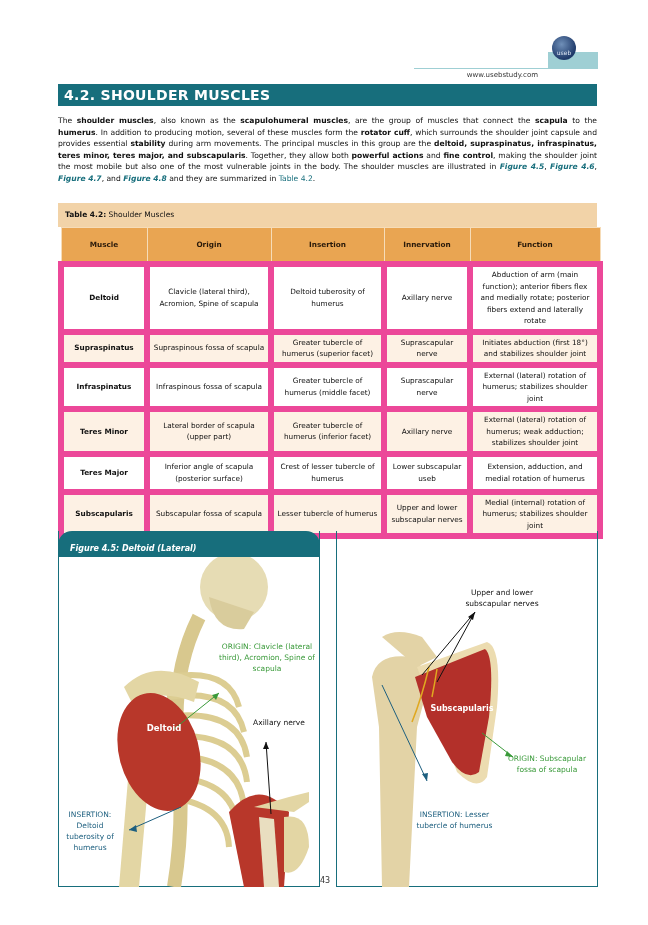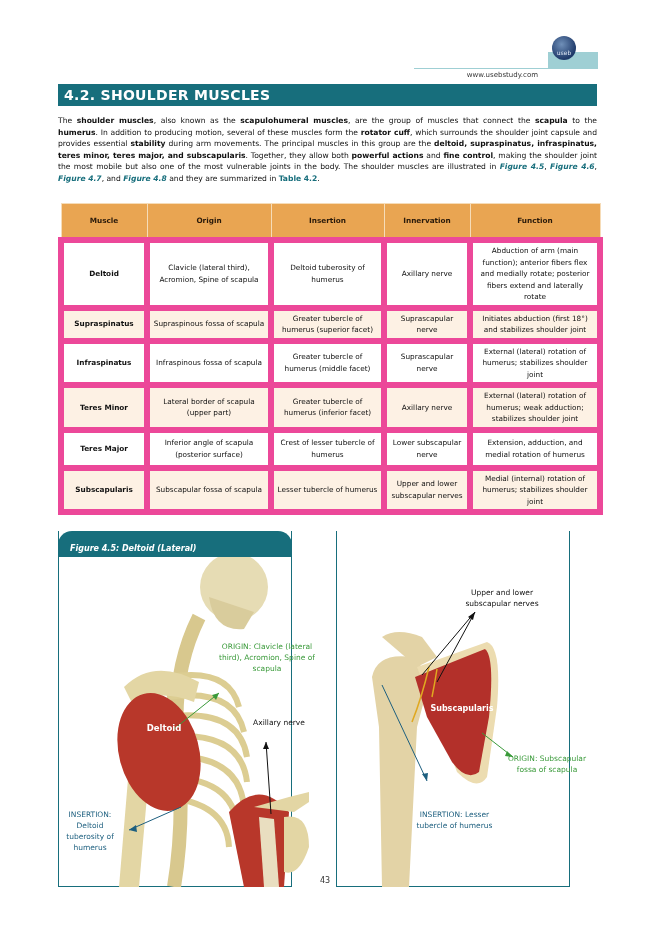--- a/index.html
+++ b/index.html
@@ -6,31 +6,31 @@
   body { width:648px; height:925px; background:#fff; position:relative; overflow:hidden; font-family:"DejaVu Sans", sans-serif; color:#111; }
   .header { position:absolute; left:414px; top:52px; width:184px; height:16px; }
   .header .url { position:absolute; right:60px; top:3px; font-size:7px; color:#333;margin-top:16px; }
   .header .bar { position:absolute; right:0; top:0; width:50px; height:16px; background:#9fcfd4; }
   .header .line { position:absolute; left:0; right:0; bottom:-1px; height:1px; background:#9fcfd4; }
   .logo { position:absolute; left:552px; top:36px; width:24px; height:24px; border-radius:50%; background:radial-gradient(circle at 40% 35%, #6f8fb8, #1f3a6a 70%); color:#dfe8f5; font-size:6px; text-align:center; line-height:34px; }
   .section-title { position:absolute; left:58px; top:84px; width:539px; height:22px; background:#176e7c; color:#fff; font-weight:bold; font-size:14px; line-height:22px; padding-left:6px; box-sizing:border-box; letter-spacing:0.3px; }
   .intro { position:absolute; left:58px; top:115px; width:539px; font-size:7.6px; line-height:11.6px; text-align:justify; }
   .intro b { font-weight:bold; }
   .intro .ref { color:#176e7c; font-weight:bold; font-style:italic;margin-top:8px; }
-  .intro .ref2 { color:#176e7c; font-weight:bold;margin-top:16px; }
+  .intro .ref2 { color:#176e7c; font-weight:normal;margin-top:16px; }
   .table-wrap { position:absolute; left:58px; top:203px; width:539px; }
   .table-caption { background:#f2d3a8; height:24px; line-height:24px; font-size:7.5px; padding-left:7px; }
   .table-caption b { font-weight:bold; }
   table { border-collapse:collapse; width:100%; table-layout:fixed; font-size:7.3px; }
   th { background:#e9a552; font-weight:bold; height:31px; border:1px solid #f6dcb8; color:#2a1a0a; }
   td { text-align:center; border:6px solid #ec4899; padding:2px 3px; line-height:11.5px; }
   td.m { font-weight:bold; }
   tr.odd td { background:#fff; }
   tr.even td { background:#fdf1e4; }
-  .fig { position:absolute; top:531px; width:234px; height:356px; border:1px solid #176e7c; border-top:none; box-sizing:border-box; }
+  .fig { position:absolute; top:531px; width:262px; height:356px; border:1px solid #176e7c; border-top:none; box-sizing:border-box; }
   .fig .cap { height:26px; background:#176e7c; border-radius:14px 14px 0 0; color:#fff; font-size:8px; font-weight:bold; font-style:italic; line-height:36px; padding-left:12px; margin:0 -1px; }
   .fig1 { left:58px; }
   .fig2 { left:336px; }
   .lbl { position:absolute; font-size:7.5px; text-align:center; line-height:11px; }
   .green { color:#3a9a3a; }
   .blue { color:#1d5f7f; }
   .white { color:#fff; font-weight:bold; }
   .black { color:#111; }
   .page-num { position:absolute; left:320px; top:876px; font-size:8px; color:#333; }
 </style>
@@ -42,20 +42,21 @@
   <div class="bar"></div>
   <div class="line"></div>
 </div>
 <div class="logo">useb</div>
 
 <div class="section-title">4.2. SHOULDER MUSCLES</div>
 
 <div class="intro"><span>The </span><b>shoulder muscles</b><span>, also known as the </span><b>scapulohumeral muscles</b><span>, are the group of muscles that connect the </span><b>scapula</b><span> to the </span><b>humerus</b><span>. In addition to producing motion, several of these muscles form the </span><b>rotator cuff</b><span>, which surrounds the shoulder joint capsule and provides essential </span><b>stability</b><span> during arm movements. The principal muscles in this group are the </span><b>deltoid, supraspinatus, infraspinatus, teres minor, teres major, and subscapularis</b><span>. Together, they allow both </span><b>powerful actions</b><span> and </span><b>fine control</b><span>, making the shoulder joint the most mobile but also one of the most vulnerable joints in the body. The shoulder muscles are illustrated in </span><span class="ref">Figure 4.5</span><span>, </span><span class="ref">Figure 4.6</span><span>, </span><span class="ref">Figure 4.7</span><span>, and </span><span class="ref">Figure 4.8</span><span> and they are summarized in </span><span class="ref2">Table 4.2</span><span>.</span></div>
 
 <div class="table-wrap">
+  <div class="table-caption"><b>Table 4.2:</b><span> Shoulder Muscles</span></div>
   <table>
     <colgroup>
         <col style="width:86px">
         <col style="width:124px">
         <col style="width:113px">
         <col style="width:86px">
         <col style="width:130px">
       </colgroup>
     <thead>
       <tr>
@@ -92,21 +93,21 @@
         <td class="m">Teres Minor</td>
           <td>Lateral border of scapula (upper part)</td>
           <td>Greater tubercle of humerus (inferior facet)</td>
           <td>Axillary nerve</td>
           <td>External (lateral) rotation of humerus; weak adduction; stabilizes shoulder joint</td>
       </tr>
       <tr class="odd" style="height:38px">
         <td class="m">Teres Major</td>
           <td>Inferior angle of scapula (posterior surface)</td>
           <td>Crest of lesser tubercle of humerus</td>
-          <td>Lower subscapular nerve</td>
+          <td>Lower subscapular useb</td>
           <td>Extension, adduction, and medial rotation of humerus</td>
       </tr>
       <tr class="even" style="height:38px">
         <td class="m">Subscapularis</td>
           <td>Subscapular fossa of scapula</td>
           <td>Lesser tubercle of humerus</td>
           <td>Upper and lower subscapular nerves</td>
           <td>Medial (internal) rotation of humerus; stabilizes shoulder joint</td>
       </tr>
     </tbody>

